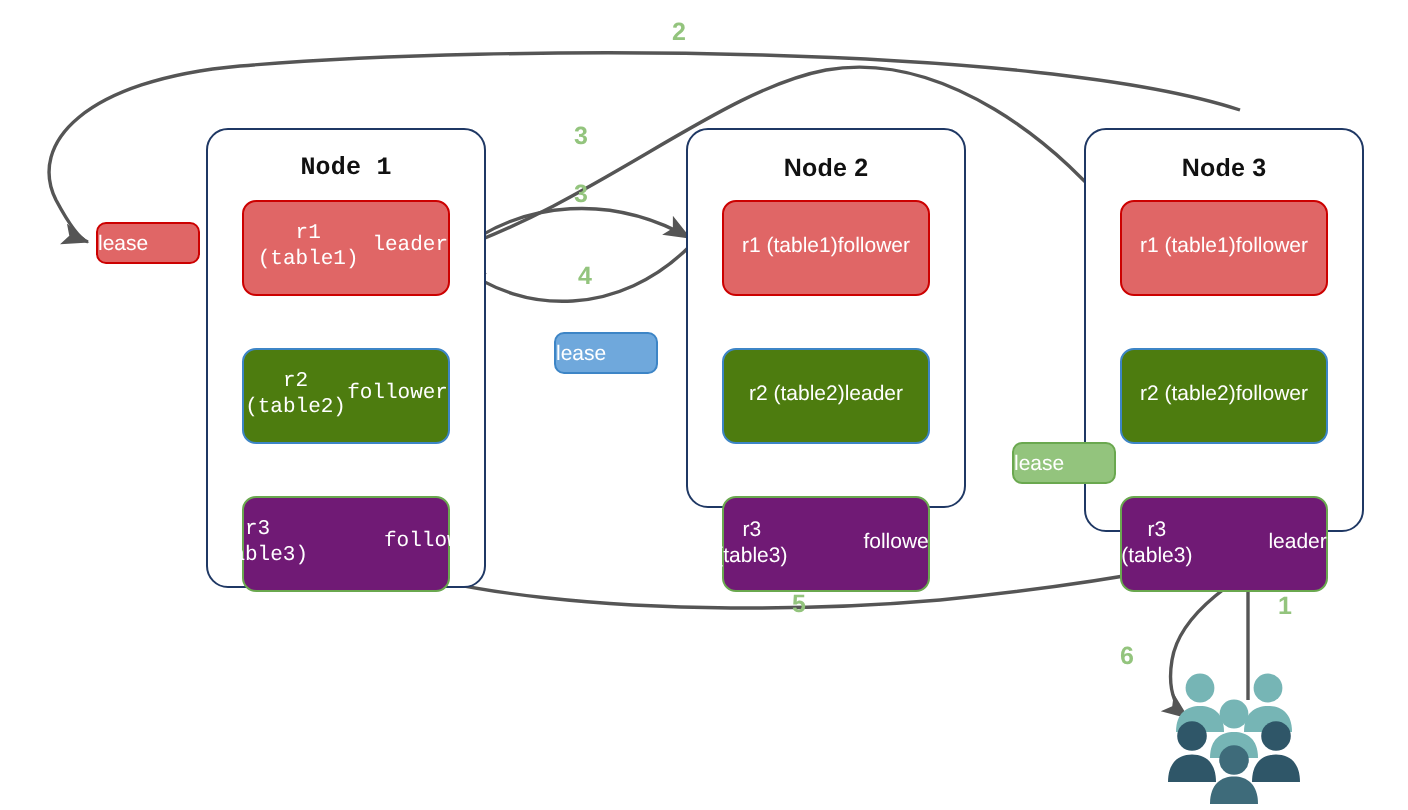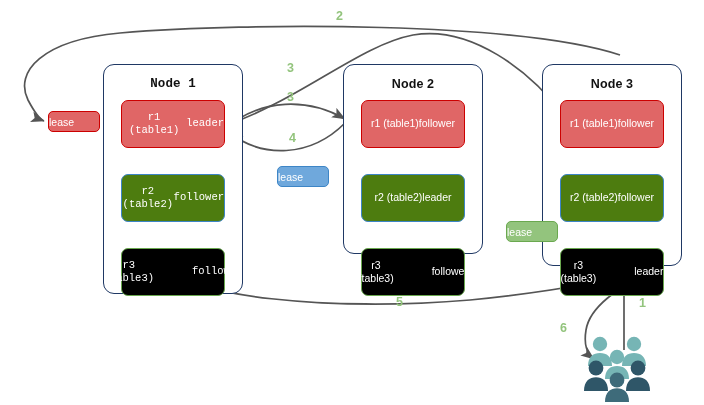--- a/index.html
+++ b/index.html
@@ -48,21 +48,21 @@
     flex-direction: row;
     align-items: center;
     justify-content: center;
     color: #ffffff;
     font-size: 10.5px;
     line-height: 13.5px;
     text-align: center;
   }
   .replica.r1 { background: #e06666; border: 1.3px solid #cc0000; }
   .replica.r2 { background: #4d7c0f; border: 1.3px solid #3d85c6; }
-  .replica.r3 { background: #000000; border: 1.3px solid #6aa84f; gap: 38px; }
+  .replica.r3 { background: #701a75; border: 1.3px solid #6aa84f; gap: 38px; }
   .replica span { display: block; }
   
   .lease {
     position: absolute;
     box-sizing: border-box;
     width: 52px;
     height: 21px;
     border-radius: 5px;
     display: flex;
     align-items: center;

